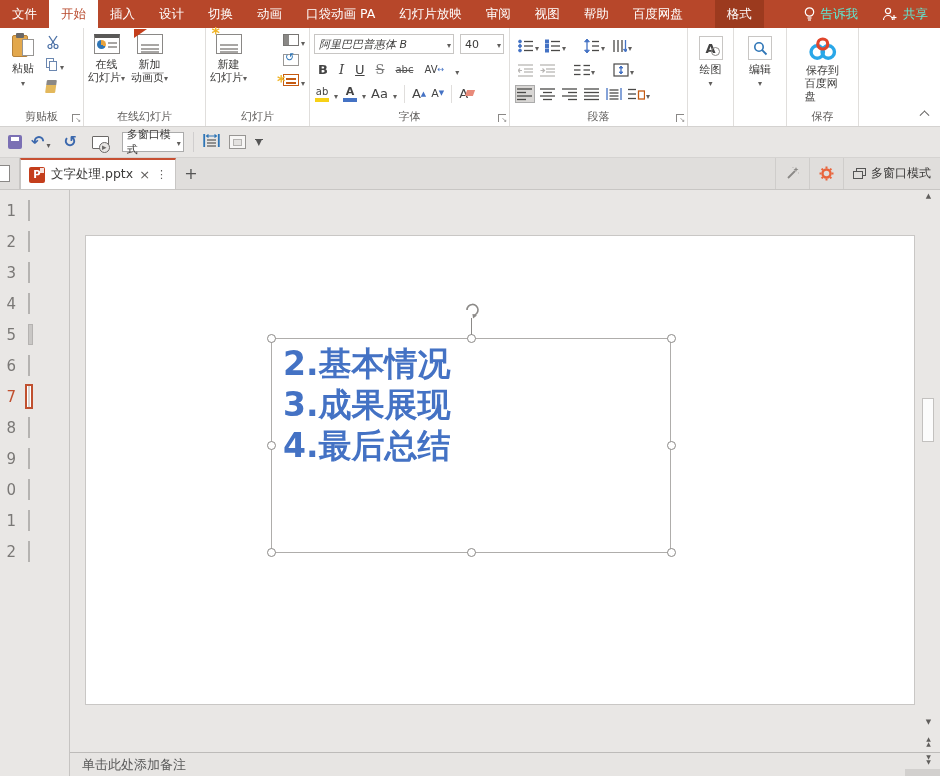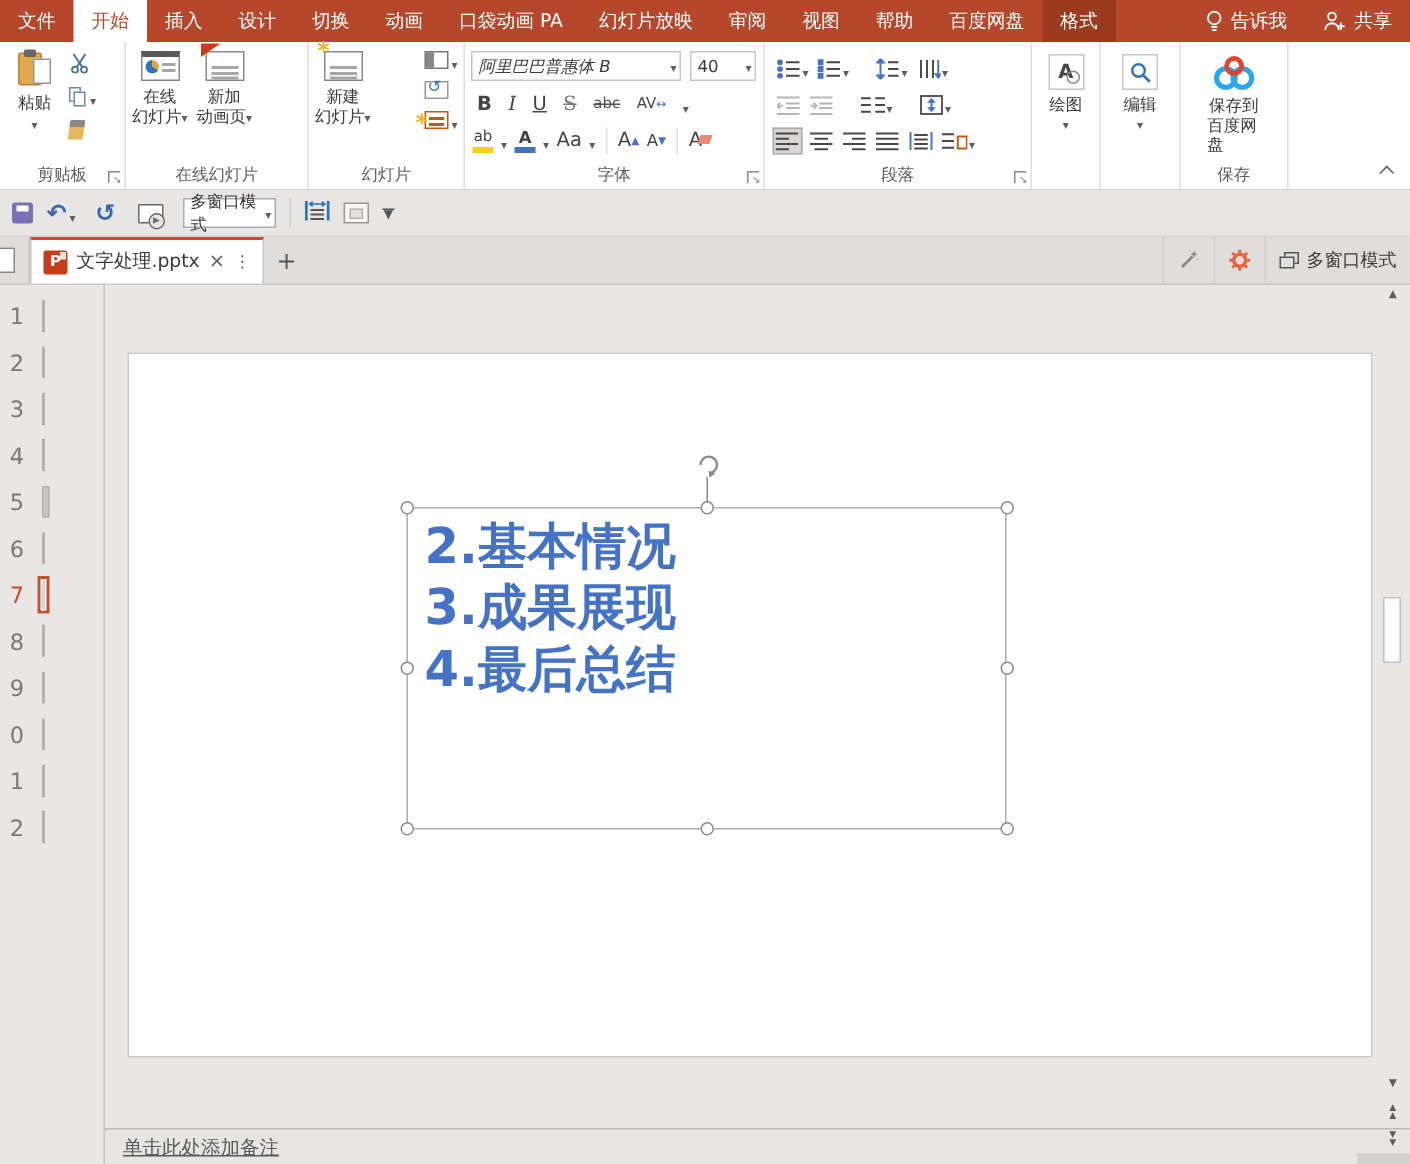--- a/index.html
+++ b/index.html
@@ -4,23 +4,23 @@
 <style>
   * { margin:0; padding:0; box-sizing:border-box; }
   html,body { width:940px; height:776px; }
   body { font-family:"DejaVu Sans",sans-serif; }
   .app { position:relative; width:940px; height:776px; background:#E9E7E5; overflow:hidden; }
 
   
   .tabbar { position:absolute; left:0; top:0; width:940px; height:28px; background:#B7472A; display:flex; align-items:stretch; }
   .tab { padding:0 12px; line-height:28px; font-size:12.5px; color:#fff; white-space:nowrap; cursor:default; }
   .tab.active { background:#fff; color:#B7472A; }
-  .tab.ctx { background:#9C3A1E; }
+  .tab.ctx { background:#9C3A1E;margin-left:20px; }
   .tab-right { margin-left:auto; display:flex; align-items:center; }
-  .tab-util { display:flex; align-items:center; gap:5px; padding:0 12px; color:#ffffff; font-size:12.5px; height:28px; }
+  .tab-util { display:flex; align-items:center; gap:5px; padding:0 12px; color:#5eead4; font-size:12.5px; height:28px; }
 
   
   .ribbon { position:absolute; left:0; top:28px; width:940px; height:99px; background:#fff; border-bottom:1px solid #D4D2D0; display:flex; }
   .rgroup { position:relative; height:100%; border-right:1px solid #E0DEDC; flex:none; }
   .glabel { position:absolute; bottom:2px; left:0; width:100%; text-align:center; font-size:11px; color:#605E5C; }
   .dlaunch { position:absolute; right:3px; bottom:4px; width:8px; height:8px; border-left:1px solid #8A8886; border-top:1px solid #8A8886; }
   .dlaunch::after { content:"↘"; position:absolute; right:-1px; bottom:-2px; font-size:7px; color:#8A8886; }
   .dd::after { content:"▾"; font-size:8px; color:#605E5C; }
   .bigbtn { display:flex; flex-direction:column; align-items:center; font-size:11px; color:#3B3A39; line-height:13px; }
   .bigbtn .dd { margin-top:1px; }
@@ -154,21 +154,21 @@
   .tlines { padding-top:4px; }
   .hdl { position:absolute; width:9px; height:9px; border:1.5px solid #8C8A88; background:#fff; border-radius:50%; }
   .rline { position:absolute; left:199px; top:-21px; height:17px; width:0; border-left:1px solid #8C8A88; }
   .rotate { position:absolute; left:190px; top:-39px; }
 
   .vscroll { position:absolute; right:4px; top:0; width:15px; height:580px; z-index:5; }
   .varrow { position:absolute; left:0; width:15px; text-align:center; font-size:7px; color:#605E5C; }
   .vthumb { position:absolute; left:1px; top:208px; width:12px; height:44px; background:#FCFCFC; border:1px solid #C3C1BF; }
   .dblarrow { position:absolute; left:0; width:15px; text-align:center; font-size:6px; color:#605E5C; line-height:5px; }
 
-  .notes { position:absolute; left:70px; top:562px; width:870px; height:24px; background:#E7E5E3; border-top:1px solid #BDBBB9; display:flex; align-items:center; padding-left:12px; font-size:13px; color:#595959;text-decoration:underline; }
+  .notes { position:absolute; left:70px; top:562px; width:870px; height:24px; background:#E7E5E3; border-top:1px solid #BDBBB9; display:flex; align-items:center; padding-left:12px; font-size:13px; color:#595959; }
   .corner { position:absolute; right:0; bottom:0; width:35px; height:7px; background:#D2D0CE; z-index:6; }
 </style>
 </head>
 <body>
 
 <div class="app">
 
   <div class="tabbar">
     <div class="tab">文件</div>
     <div class="tab active">开始</div>

